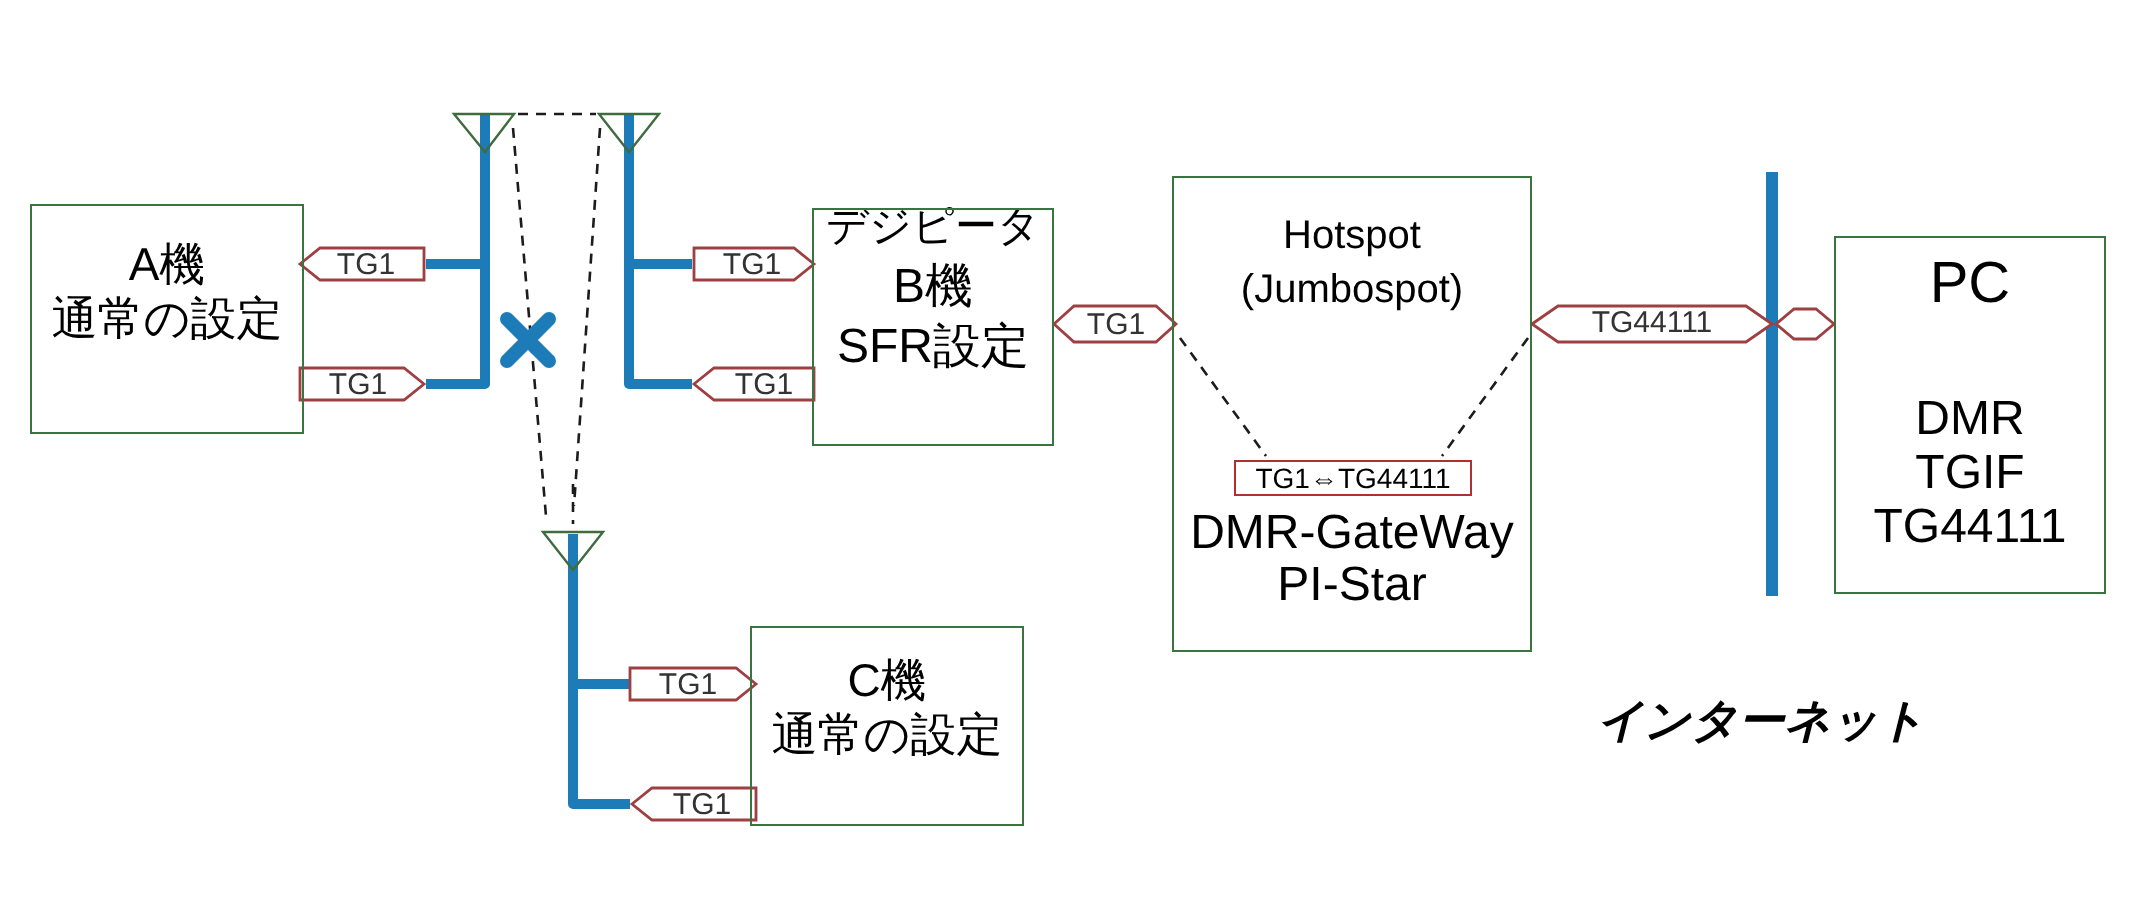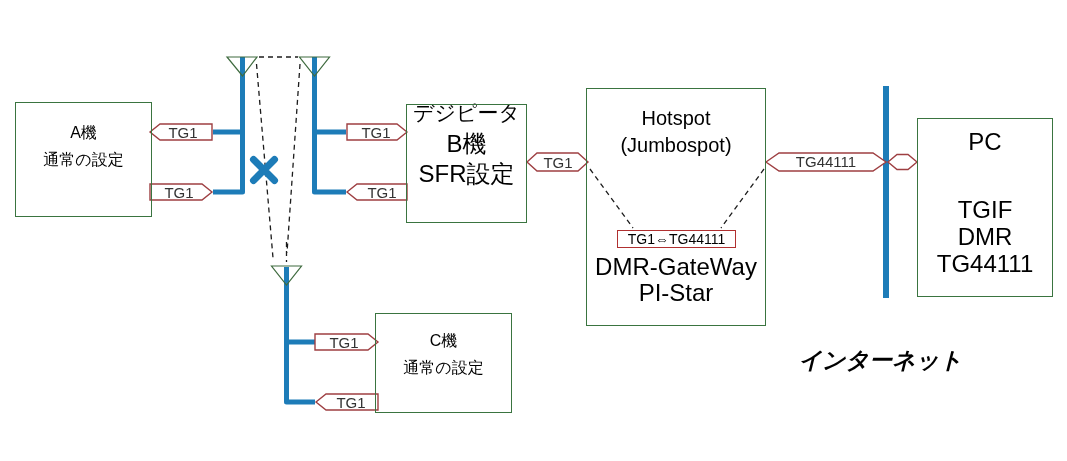--- a/index.html
+++ b/index.html
@@ -14,36 +14,36 @@
   .rf{stroke:#1d7cb8;stroke-width:5;fill:none;stroke-linejoin:round;}
   .rf-wide{stroke:#1d7cb8;stroke-width:6;fill:none;}
   .xmark{stroke:#1d7cb8;stroke-width:7;fill:none;stroke-linecap:round;}
   .dash{stroke:#1c1c1c;stroke-width:1.3;fill:none;stroke-dasharray:5 4;}
   .tagshape{stroke:#9e3f42;stroke-width:1.4;fill:#ffffff;stroke-linejoin:miter;}
   .ant{stroke:#3f6b3f;stroke-width:1.2;fill:none;}
   .box{
     position:absolute;border:1px solid #3a7440;box-sizing:border-box;
     text-align:center;color:#000;background:transparent;
   }
-  .cjk-lines{font-size:16px;line-height:27px;}
+  .cjk-lines{font-size:23px;line-height:27px;}
   .box-b-lines{font-size:24px;line-height:30px;}
   .latin-lines{font-size:20px;line-height:27px;}
   .tag-label{
     position:absolute;display:flex;align-items:center;justify-content:center;
     font-size:15px;color:#333;white-space:nowrap;
   }
   .caption{position:absolute;text-align:center;color:#000;margin-top:29px;}
   .gw-tag{
     position:absolute;left:30px;top:141px;width:119px;height:18px;
     border:1px solid #b03030;box-sizing:border-box;
     display:flex;align-items:center;justify-content:center;
     font-size:14px;font-weight:normal;color:#000;white-space:nowrap;
   }
   .hs-bottom{position:absolute;left:0;top:165px;width:100%;font-size:24px;line-height:26px;}
-  .pc-line1{position:absolute;left:0;top:10px;width:100%;font-size:24px;line-height:26px;}
+  .pc-line1{position:absolute;left:0;top:10px;width:100%;font-size:29px;line-height:26px;}
   .pc-block{position:absolute;left:0;top:77px;width:100%;font-size:24px;line-height:27px;}
   .internet-label{font-weight:bold;font-size:23px;font-style:italic;}
 </style>
 </head>
 <body>
 
 <div id="diagram">
 
   <svg id="shapes" viewBox="0 0 1067 461" xmlns="http://www.w3.org/2000/svg">
 
@@ -106,22 +106,22 @@
     <div class="gw-tag">TG1⇔TG44111</div>
     <div class="hs-bottom">
       <div>DMR-GateWay</div>
       <div>PI-Star</div>
     </div>
   </div>
 
   <div class="box" style="left:917px;top:118px;width:136px;height:179px;">
     <div class="pc-line1">PC</div>
     <div class="pc-block">
+      <div>DMR</div>
       <div>TGIF</div>
-      <div>DMR</div>
       <div>TG44111</div>
     </div>
   </div>
 
   <div class="caption internet-label" style="left:798px;top:316px;width:165px;">インターネット</div>
 
   <div class="tag-label" style="left:156px;top:124px;width:54px;height:16px;">TG1</div>
   <div class="tag-label" style="left:152px;top:184px;width:54px;height:16px;">TG1</div>
   <div class="tag-label" style="left:349px;top:124px;width:54px;height:16px;">TG1</div>
   <div class="tag-label" style="left:355px;top:184px;width:54px;height:16px;">TG1</div>

